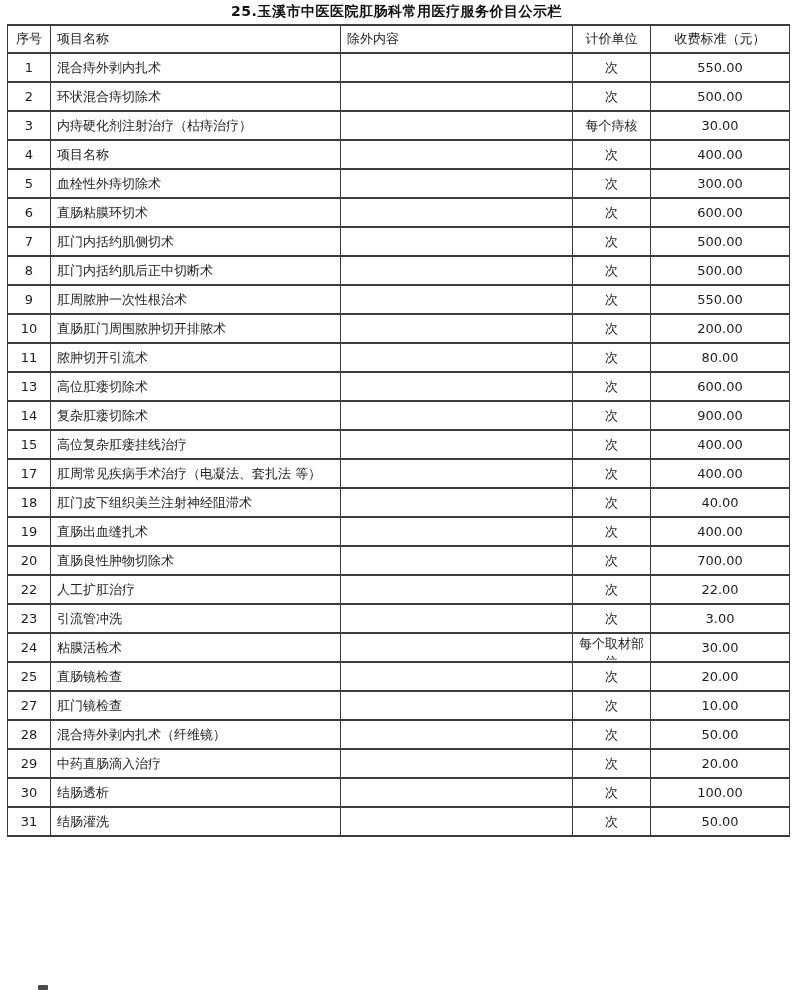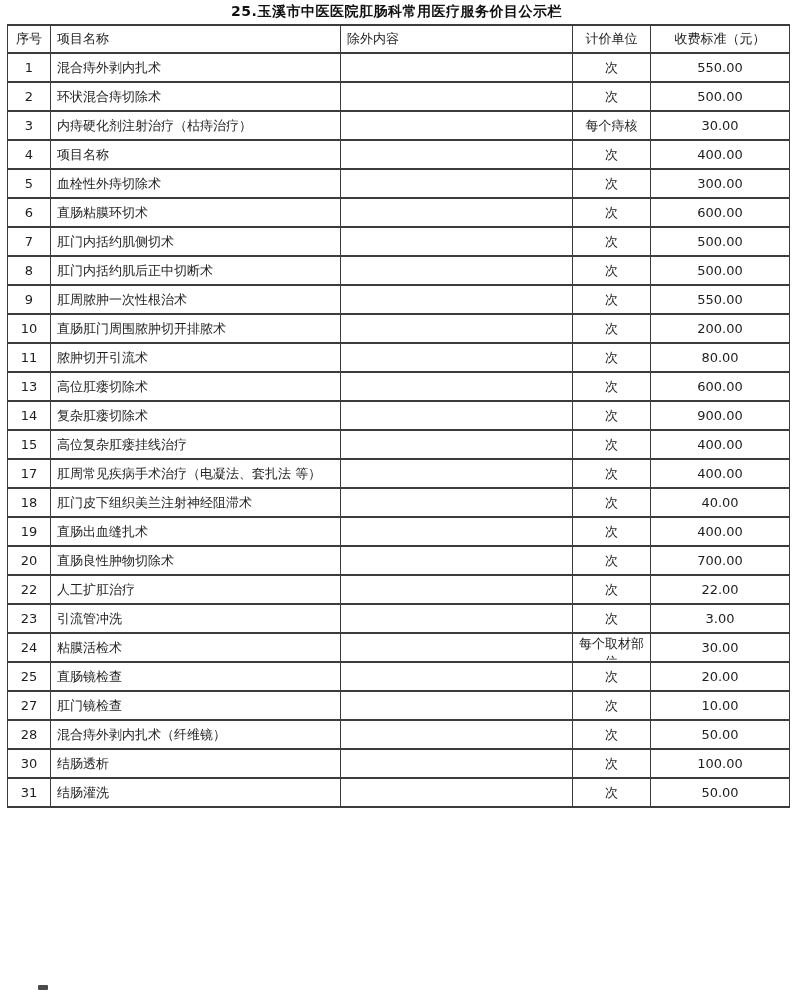--- a/index.html
+++ b/index.html
@@ -524,20 +524,37 @@
       </td>
       <td class="cell-unit">
         <div class="cell-inner">次</div>
       </td>
       <td class="cell-price">
         <div class="cell-inner">50.00</div>
       </td>
     </tr>
         <tr>
       <td class="cell-no">
+        <div class="cell-inner">29</div>
+      </td>
+      <td class="cell-name">
+        <div class="cell-inner">中药直肠滴入治疗</div>
+      </td>
+      <td class="cell-excl">
+        <div class="cell-inner"></div>
+      </td>
+      <td class="cell-unit">
+        <div class="cell-inner">次</div>
+      </td>
+      <td class="cell-price">
+        <div class="cell-inner">20.00</div>
+      </td>
+    </tr>
+        <tr>
+      <td class="cell-no">
         <div class="cell-inner">30</div>
       </td>
       <td class="cell-name">
         <div class="cell-inner">结肠透析</div>
       </td>
       <td class="cell-excl">
         <div class="cell-inner"></div>
       </td>
       <td class="cell-unit">
         <div class="cell-inner">次</div>

